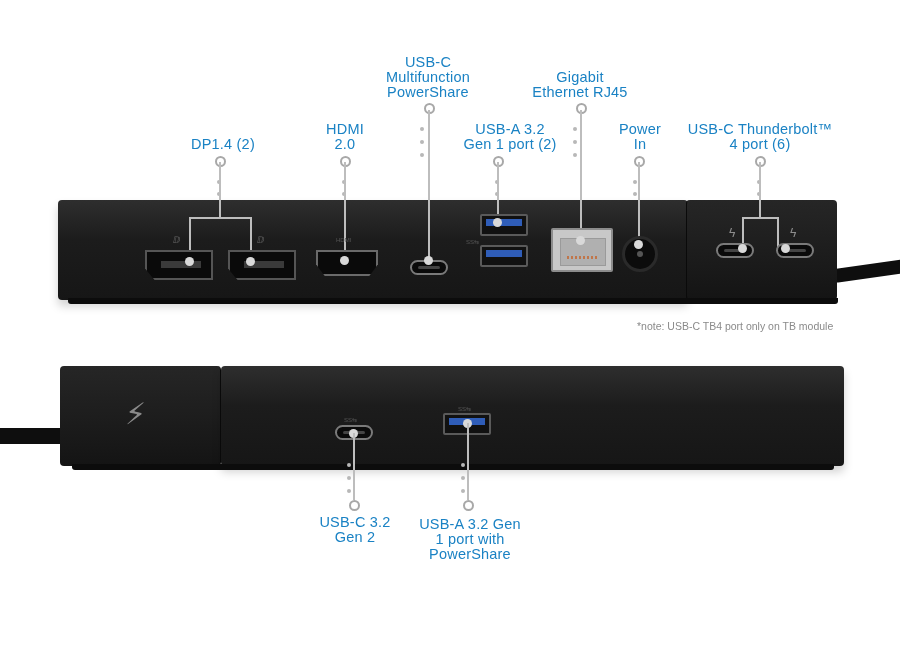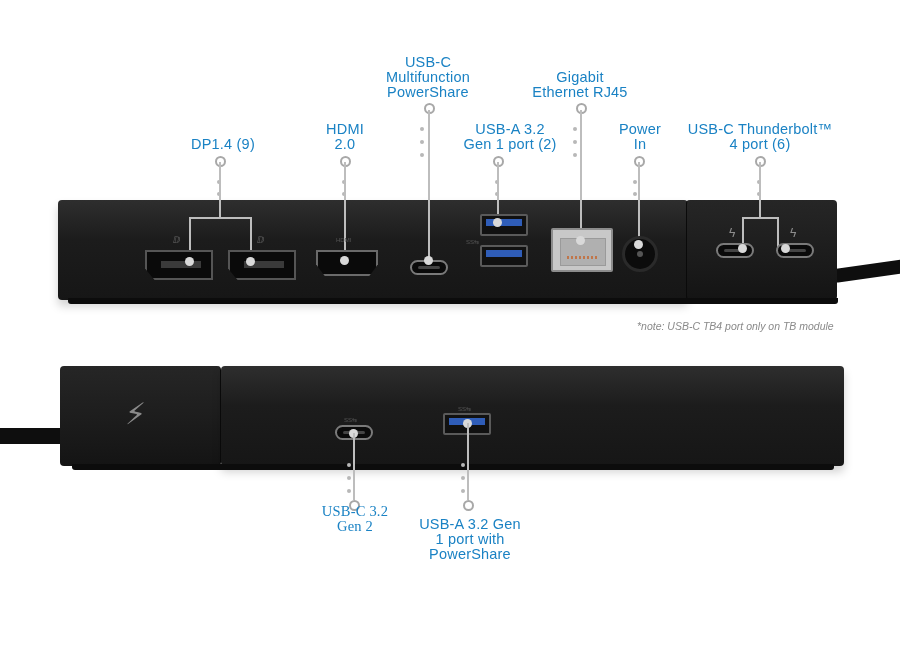--- a/index.html
+++ b/index.html
@@ -1,18 +1,18 @@
 <!DOCTYPE html>
 <html><head>
 <meta charset="utf-8">
 <style>
   html,body{margin:0;padding:0;}
   body{width:900px;height:650px;background:#fff;position:relative;overflow:hidden;font-family:"Liberation Sans","DejaVu Sans",sans-serif;}
   .lbl{position:absolute;color:#1a82c4;font-size:14.5px;line-height:15px;text-align:center;white-space:pre-line;letter-spacing:0.2px;}
-  .note{position:absolute;color:#8a8a8a;font-size:10.5px;font-style:italic;}
+  .note{position:absolute;color:#8a8a8a;font-size:10.5px;}
   .vline{position:absolute;width:2px;background:#bdbdbd;}
   .hline{position:absolute;height:2px;background:#bdbdbd;}
   .ring{position:absolute;width:7px;height:7px;border:2px solid #a8a8a8;border-radius:50%;background:#fff;}
   .dot{position:absolute;width:4px;height:4px;border-radius:50%;background:#b8b8b8;}
   .pdot{position:absolute;width:9px;height:9px;border-radius:50%;background:#d9d9d9;}
   .dock{position:absolute;background:linear-gradient(#2e2e2e,#1c1c1c 40%,#161616);border-radius:4px;box-shadow:0 6px 10px rgba(0,0,0,0.18);}
   .dock-bottom{position:absolute;height:6px;background:#0c0c0c;border-radius:0 0 3px 3px;}
   .module{position:absolute;background:linear-gradient(#262626,#141414);border-radius:4px;}
   .cable{position:absolute;height:14px;background:#0e0e0e;border-radius:7px;}
   .dp{position:absolute;width:64px;height:26px;background:#0a0a0a;border:2px solid #555;clip-path:polygon(0 0,100% 0,100% 100%,14% 100%,0 62%);}
@@ -29,21 +29,21 @@
   .power-pin{position:absolute;left:12px;top:12px;width:6px;height:6px;border-radius:50%;background:#555;}
   .tb-icon{position:absolute;color:#8d8d8d;font-size:12px;}
   .tb-big{position:absolute;color:#8a8a8a;font-size:30px;font-weight:bold;font-style:italic;}
   .tiny{position:absolute;color:#555;font-size:6px;}
 </style>
 </head>
 <body>
 
 <div>
 
-  <div class="lbl" style="left:178px;top:137px;width:90px;">DP1.4 (9)</div>
+  <div class="lbl" style="left:178px;top:137px;width:90px;">DP1.4 (2)</div>
   <div class="lbl" style="left:310px;top:122px;width:70px;">HDMI
 2.0</div>
   <div class="lbl" style="left:378px;top:55px;width:100px;">USB-C
 Multifunction
 PowerShare</div>
   <div class="lbl" style="left:455px;top:122px;width:110px;">USB-A 3.2
 Gen 1 port (2)</div>
   <div class="lbl" style="left:520px;top:70px;width:120px;">Gigabit
 Ethernet RJ45</div>
   <div class="lbl" style="left:608px;top:122px;width:64px;">Power
@@ -181,18 +181,18 @@
   <div class="vline" style="left:467px;top:423px;height:77px;"></div>
   <div class="dot" style="left:347px;top:463px;"></div>
   <div class="dot" style="left:347px;top:476px;"></div>
   <div class="dot" style="left:347px;top:489px;"></div>
   <div class="dot" style="left:461px;top:463px;"></div>
   <div class="dot" style="left:461px;top:476px;"></div>
   <div class="dot" style="left:461px;top:489px;"></div>
   <div class="ring" style="left:349px;top:500px;"></div>
   <div class="ring" style="left:463px;top:500px;"></div>
 
-  <div class="lbl" style="left:300px;top:504px;width:110px;font-family:Liberation Serif, serif;">USB-C 3.2
+  <div class="lbl" style="left:300px;top:515px;width:110px;">USB-C 3.2
 Gen 2</div>
   <div class="lbl" style="left:405px;top:517px;width:130px;">USB-A 3.2 Gen
 1 port with
 PowerShare</div>
 </div>
 
 </body></html>

